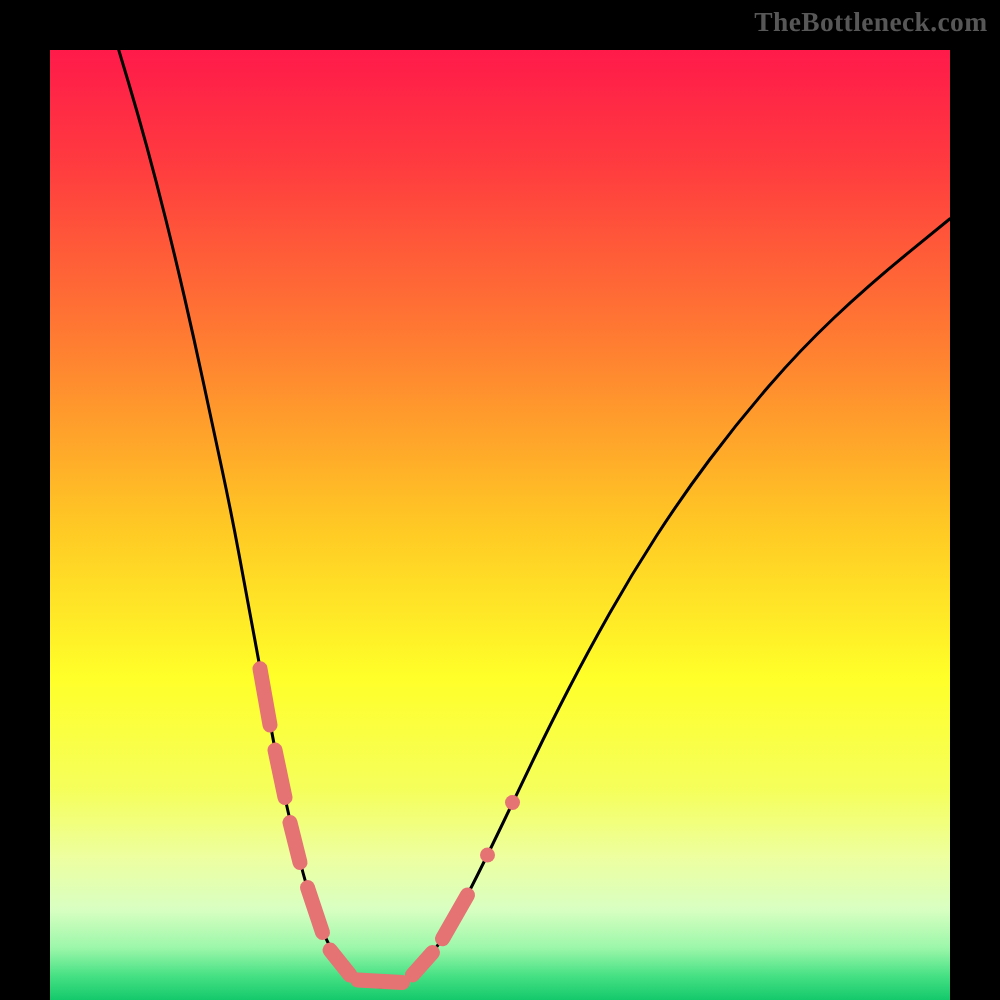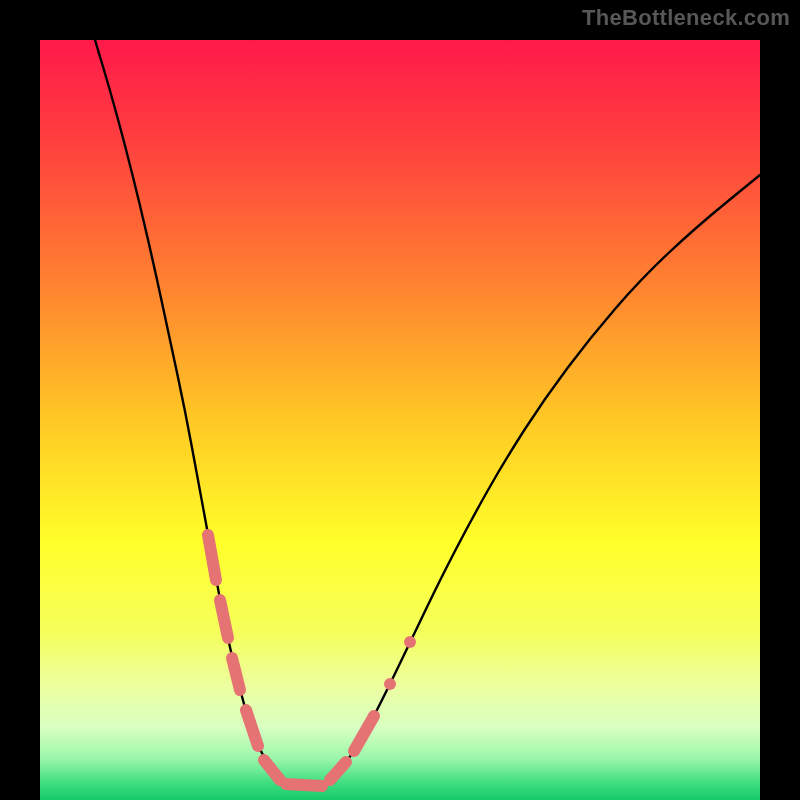--- a/index.html
+++ b/index.html
@@ -14,21 +14,21 @@
     position: absolute;
     top: 0;
     left: 0;
     width: 800px;
     height: 800px;
   }
   .watermark {
     position: absolute;
     top: 5px;
     right: 10px;
-    font-family: Liberation Sans, sans-serif;
+    font-family: Liberation Serif, serif;
     font-size: 22px;
     font-weight: bold;
     color: #575757;
     letter-spacing: 0.3px;
   }
   svg {
     display: block;
   }
 </style>
 </head>

